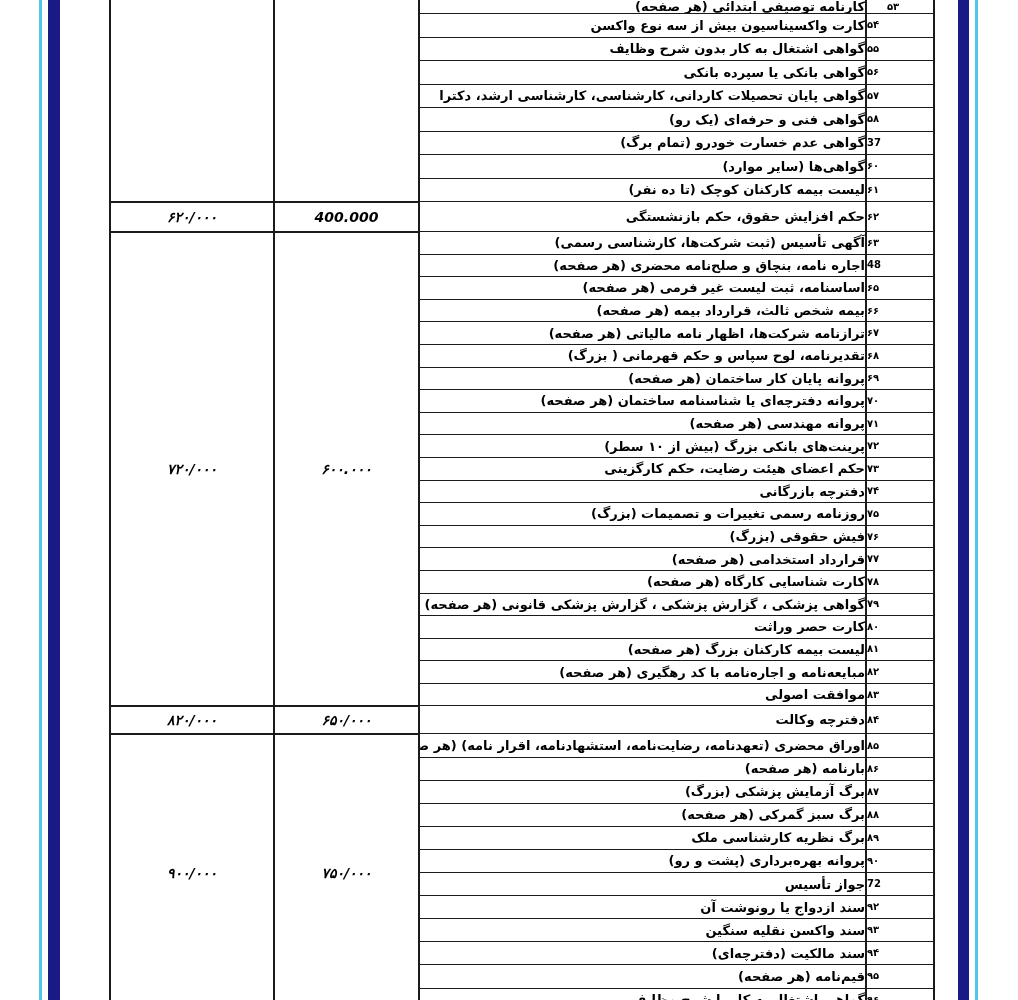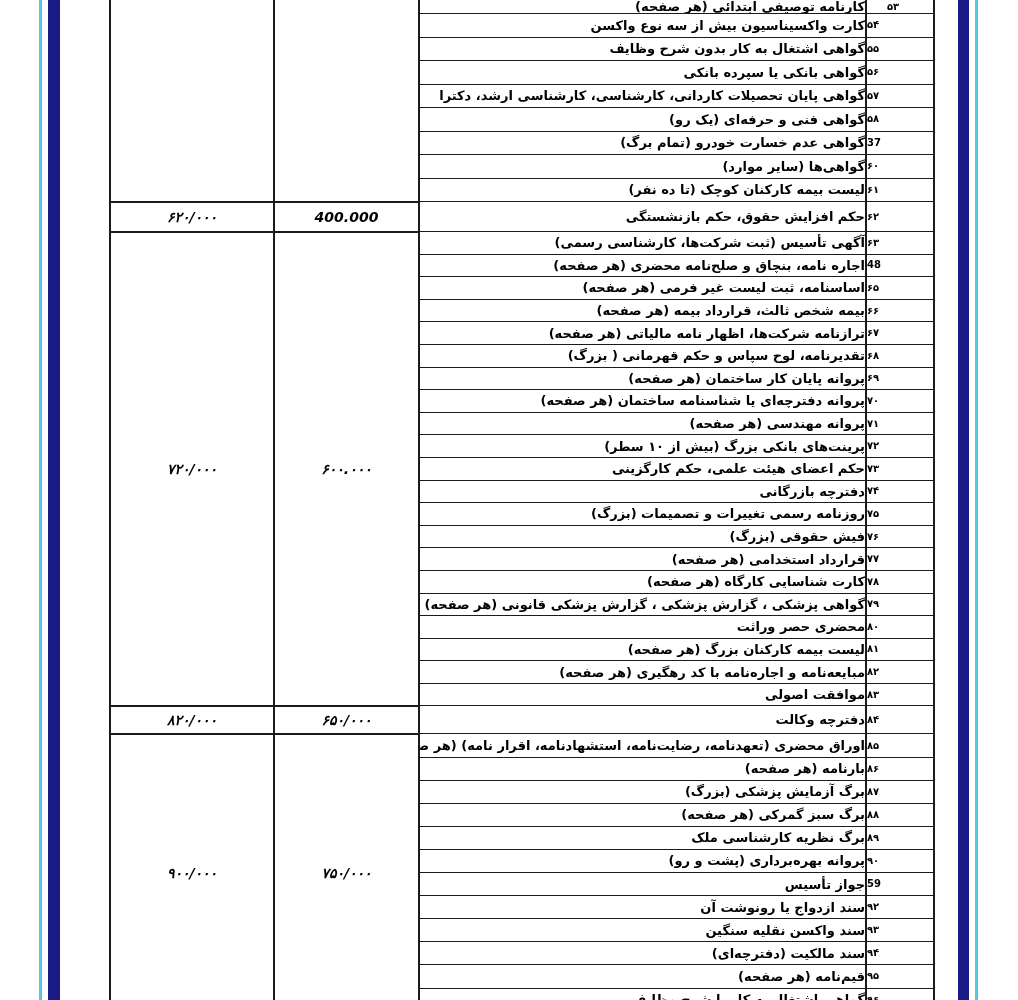--- a/index.html
+++ b/index.html
@@ -157,21 +157,21 @@
           <tr style="height: 22.6px;">
             <td class="num">۷۱</td>
             <td class="desc">پروانه مهندسی (هر صفحه)</td>
           </tr>
           <tr style="height: 22.6px;">
             <td class="num">۷۲</td>
             <td class="desc">پرینت‌های بانکی بزرگ (بیش از ۱۰ سطر)</td>
           </tr>
           <tr style="height: 22.6px;">
             <td class="num">۷۳</td>
-            <td class="desc">حکم اعضای هیئت علمی، حکم کارگزینی</td>
+            <td class="desc">حکم اعضای هیئت رضایت، حکم کارگزینی</td>
           </tr>
           <tr style="height: 22.6px;">
             <td class="num">۷۴</td>
             <td class="desc">دفترچه بازرگانی</td>
           </tr>
           <tr style="height: 22.6px;">
             <td class="num">۷۵</td>
             <td class="desc">روزنامه رسمی تغییرات و تصمیمات (بزرگ)</td>
           </tr>
           <tr style="height: 22.6px;">
@@ -185,21 +185,21 @@
           <tr style="height: 22.6px;">
             <td class="num">۷۸</td>
             <td class="desc">کارت شناسایی کارگاه (هر صفحه)</td>
           </tr>
           <tr style="height: 22.6px;">
             <td class="num">۷۹</td>
             <td class="desc">گواهی پزشکی ، گزارش پزشکی ، گزارش پزشکی قانونی (هر صفحه)</td>
           </tr>
           <tr style="height: 22.6px;">
             <td class="num">۸۰</td>
-            <td class="desc">محضری حصر وراثت</td>
+            <td class="desc">کارت حصر وراثت</td>
           </tr>
           <tr style="height: 22.6px;">
             <td class="num">۸۱</td>
             <td class="desc">لیست بیمه کارکنان بزرگ (هر صفحه)</td>
           </tr>
           <tr style="height: 22.6px;">
             <td class="num">۸۲</td>
             <td class="desc">مبایعه‌نامه و اجاره‌نامه با کد رهگیری (هر صفحه)</td>
           </tr>
           <tr style="height: 22.6px;">
@@ -232,21 +232,21 @@
           </tr>
           <tr style="height: 23.1px;">
             <td class="num">۸۹</td>
             <td class="desc">برگ نظریه کارشناسی ملک</td>
           </tr>
           <tr style="height: 23.1px;">
             <td class="num">۹۰</td>
             <td class="desc">پروانه بهره‌برداری (پشت و رو)</td>
           </tr>
           <tr style="height: 23.1px;">
-            <td class="num">59</td>
+            <td class="num">72</td>
             <td class="desc">جواز تأسیس</td>
           </tr>
           <tr style="height: 23.1px;">
             <td class="num">۹۲</td>
             <td class="desc">سند ازدواج یا رونوشت آن</td>
           </tr>
           <tr style="height: 23.1px;">
             <td class="num">۹۳</td>
             <td class="desc">سند واکسن نقلیه سنگین</td>
           </tr>

